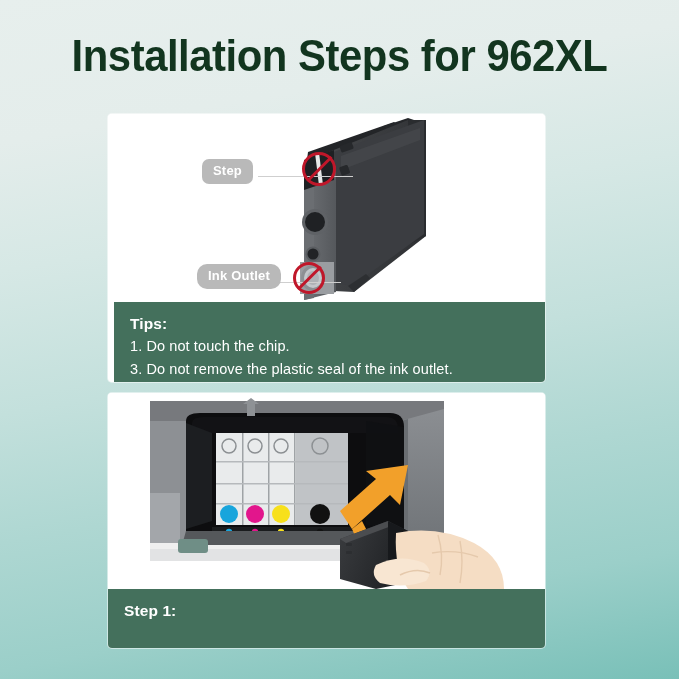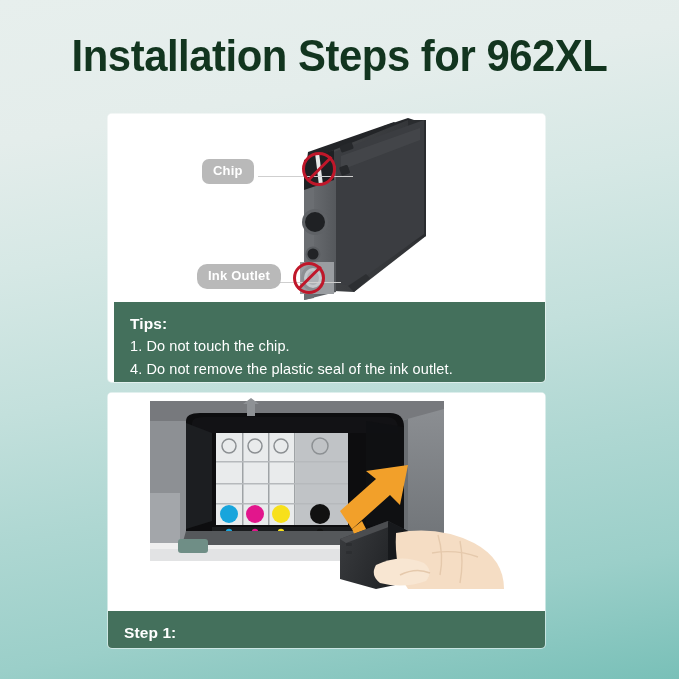--- a/index.html
+++ b/index.html
@@ -48,21 +48,21 @@
   }
   #panel-1 .figure { height:188px; }
   #panel-2 .figure { height:196px; }
 
   .banner {
     background:#44705c;
     color:#ffffff;
     padding:11px 16px 13px 16px;
   }
   #panel-1 .banner { height:80px;margin-left:6px; }
-  #panel-2 .banner { height:59px;margin-top:22px; }
+  #panel-2 .banner { height:59px; }
   .banner-title {
     font-size:15.5px;
     font-weight:bold;
     line-height:1.45;
     letter-spacing:0.1px;
   }
   .banner-line {
     font-size:14.5px;
     line-height:1.52;
     letter-spacing:0.1px;
@@ -174,34 +174,34 @@
 
         <rect x="192" y="148" width="34" height="32" fill="#9a9da1"></rect>
         <ellipse cx="205" cy="164" rx="12" ry="13" fill="#8d9094"></ellipse>
         <ellipse cx="205" cy="164" rx="9" ry="10" fill="#c3c7cb"></ellipse>
         <ellipse cx="205" cy="164" rx="6" ry="7" fill="#aeb2b6"></ellipse>
 
         <path d="M240,172 L258,160 L262,164 L246,178 Z" fill="#2d2f32"></path>
       </svg>
 
       <div class="leader" id="leader-chip"></div>
-      <div class="lbl" id="lbl-chip">Chip</div>
+      <div class="lbl" id="lbl-chip">Step</div>
       <div class="noring" id="ring-chip"></div>
 
       <div class="leader" id="leader-ink"></div>
       <div class="lbl" id="lbl-ink">Ink Outlet</div>
       <div class="noring" id="ring-ink"></div>
 
     </div>
   </div>
 
   <div class="banner">
     <div class="banner-title">Tips:</div>
     <div class="banner-line">1. Do not touch the chip.</div>
-    <div class="banner-line">4. Do not remove the plastic seal of the ink outlet.</div>
+    <div class="banner-line">3. Do not remove the plastic seal of the ink outlet.</div>
   </div>
 </div>
 
 <div class="panel" id="panel-2">
 
   <div class="figure">
     <div class="printer-wrap">
 
       <svg width="437" height="196" viewBox="0 0 437 196" style="position:absolute;left:0;top:0;">
         <defs>

